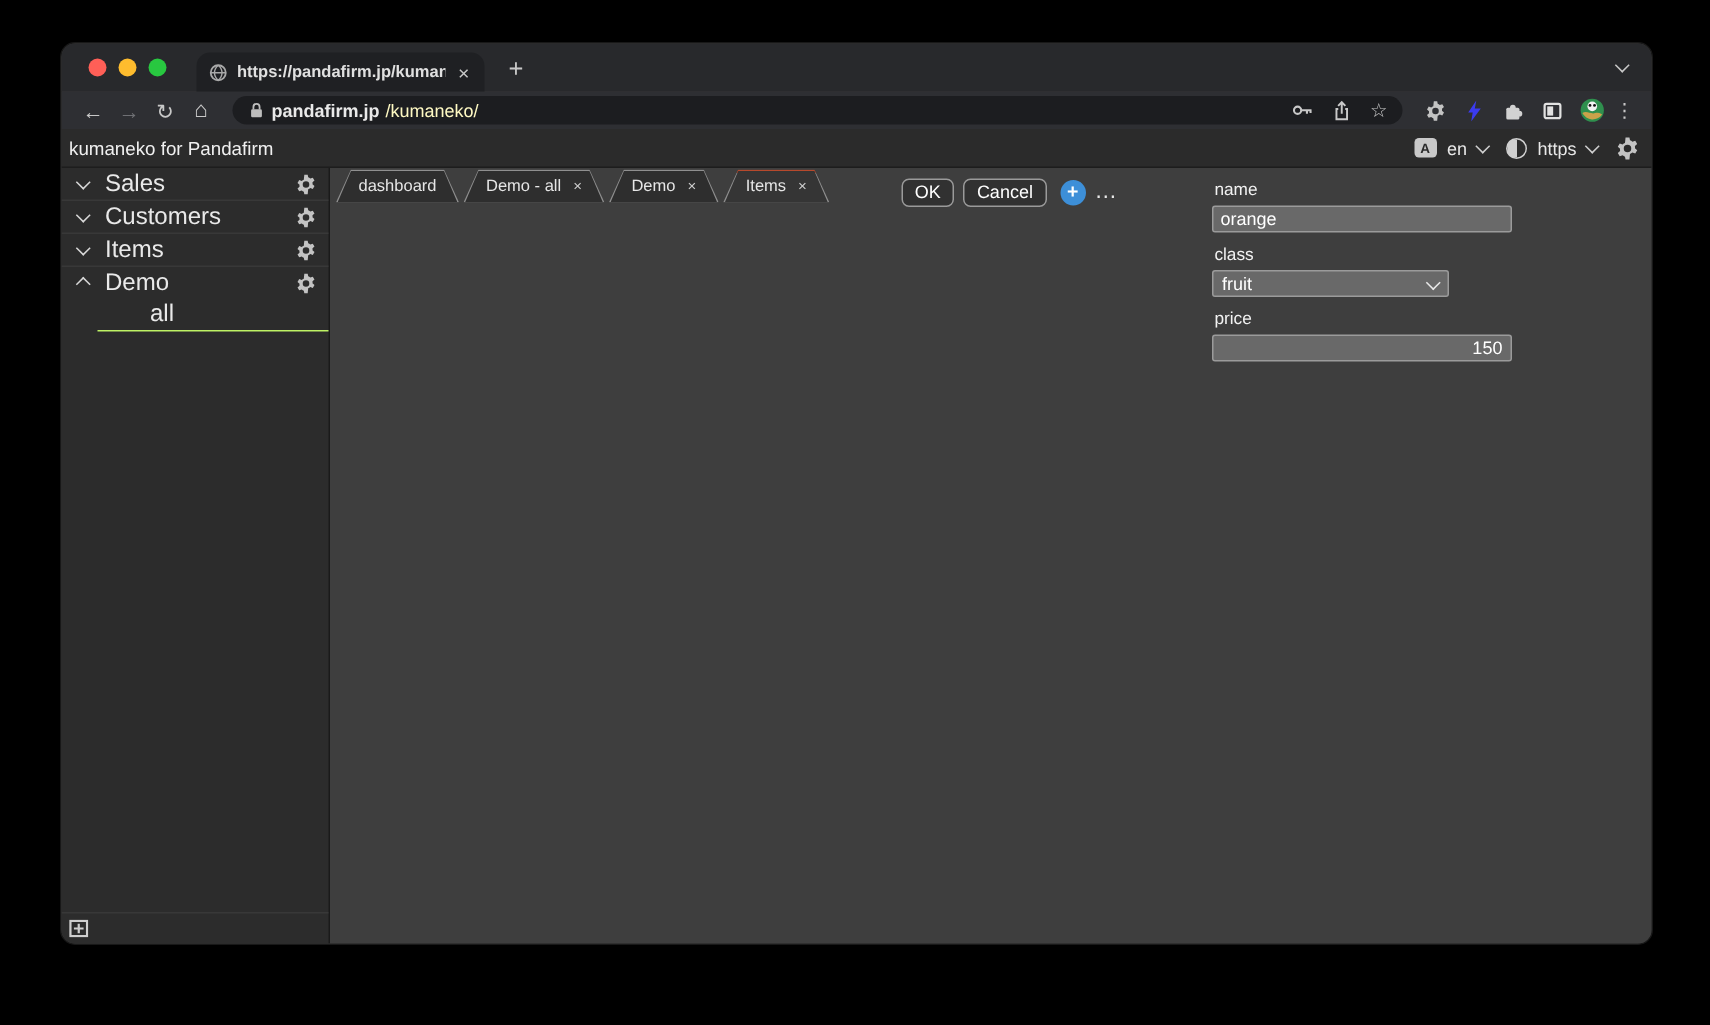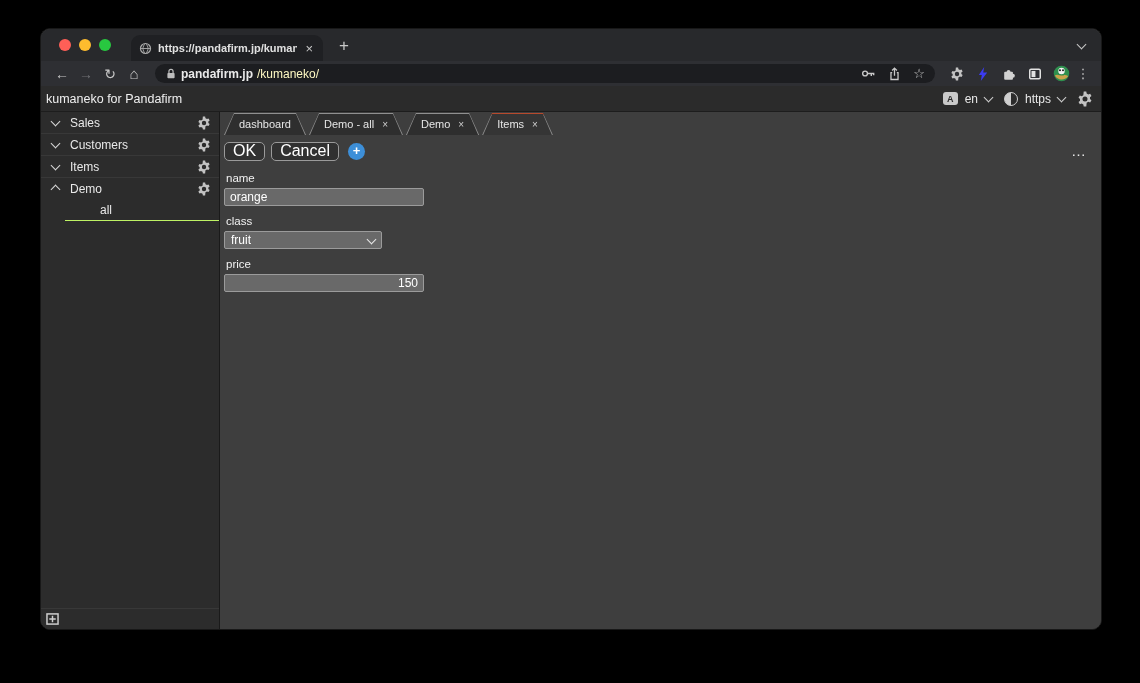--- a/index.html
+++ b/index.html
@@ -47,43 +47,43 @@
   .hd-right{margin-left:auto;display:flex;align-items:center;gap:7px;font-size:12px;color:#e8e8e8;}
   .translate{width:15px;height:13px;background:#c9c9c9;color:#2b2b2b;border-radius:3px;font-size:9px;
              font-weight:bold;display:flex;align-items:center;justify-content:center;}
   .contrast{width:12px;height:12px;border:1.5px solid #cfcfcf;border-radius:50%;
             background:linear-gradient(90deg,#cfcfcf 50%,transparent 50%);}
   .appheader svg.gear{width:16px;height:16px;}
 
   
   .main{flex:1;display:flex;min-height:0;}
   .sidebar{width:178px;background:#2c2c2c;border-right:1px solid #1a1a1a;display:flex;flex-direction:column;
-           color:#e9e9e9;font-size:12px;flex:none;}
+           color:#e9e9e9;font-size:16px;flex:none;}
   .side-item{height:21px;display:flex;align-items:center;padding:0 8px 0 11px;border-bottom:1px solid #383838;flex:none;}
   .side-item.noline{border-bottom:none;}
   .side-item .chev{margin-right:11px;color:#d8d8d8;}
   .side-item .lbl{flex:1;}
   .side-sub{height:21px;display:flex;align-items:center;padding-left:35px;border-bottom:1px solid #bef264;flex:none;margin-left:24px;}
   .side-fill{flex:1;}
   .side-footer{height:20px;border-top:1px solid #383838;display:flex;align-items:center;padding:0 5px;flex:none;}
 
-  .content{flex:1;background:#3e3e3e;display:flex;flex-direction:column;min-width:0;}
+  .content{flex:1;background:#3e3e3e;display:flex;min-width:0;gap:44px;}
   .ctabs{height:23px;display:flex;align-items:flex-end;padding-left:4px;gap:3px;flex:none;}
   .ttab{position:relative;height:22px;display:flex;align-items:center;padding:0 15px;font-size:11px;
         color:#e6e6e6;clip-path:polygon(10px 0,calc(100% - 10px) 0,100% 100%,0 100%);background:#8f8f8f;}
   .ttab::before{content:"";position:absolute;top:1px;left:1px;right:1px;bottom:0;
         clip-path:polygon(9px 0,calc(100% - 9px) 0,100% 100%,0 100%);background:#2e2e2e;}
   .ttab.active{background:linear-gradient(to bottom,#b7492c 0,#b7492c 2px,#8f8f8f 2px);}
   .ttab.active::before{background:#353535;}
   .ttab span{position:relative;z-index:1;}
   .ttab .tclose{margin-left:8px;font-size:10px;color:#cfcfcf;}
 
   .actionbar{height:24px;margin-top:4px;display:flex;align-items:center;padding:0 14px 0 4px;gap:6px;flex:none;}
   .btn{height:19px;padding:0 8px;background:#313131;border:1px solid #9a9a9a;border-radius:5px;color:#fff;
-       font-size:16px;display:flex;align-items:center;box-sizing:border-box;}
+       font-size:12px;display:flex;align-items:center;box-sizing:border-box;}
   .plusbtn{width:17px;height:17px;border-radius:50%;background:#3d8fd8;color:#fff;font-size:13px;font-weight:bold;
        display:flex;align-items:center;justify-content:center;margin-left:3px;line-height:1;padding-bottom:1px;box-sizing:border-box;}
   .more{margin-left:auto;color:#e8e8e8;font-size:15px;letter-spacing:1px;line-height:0;}
 
   .form{padding:9px 0 0 4px;color:#f2f2f2;}
   .fgroup{margin-bottom:9px;}
   .flabel{font-size:11.5px;margin:0 0 4px 2px;}
   .finput{width:200px;height:18px;background:#696969;border:1px solid #9b9b9b;border-radius:2px;color:#fff;
           font-size:12px;padding:0 5px;box-sizing:border-box;display:block;font-family:"Liberation Sans",sans-serif;outline:none;}
   .finput.num{text-align:right;}

